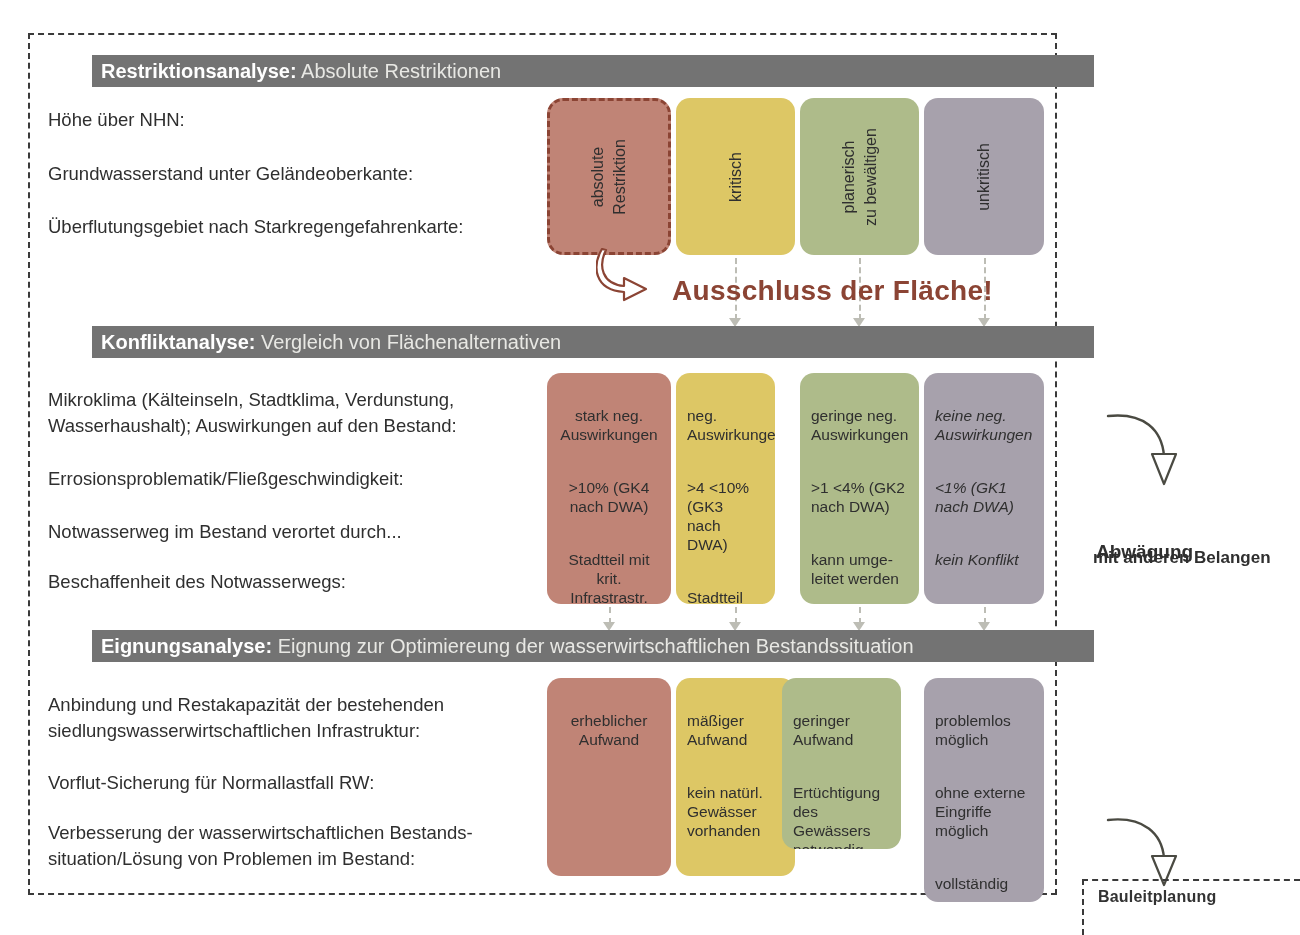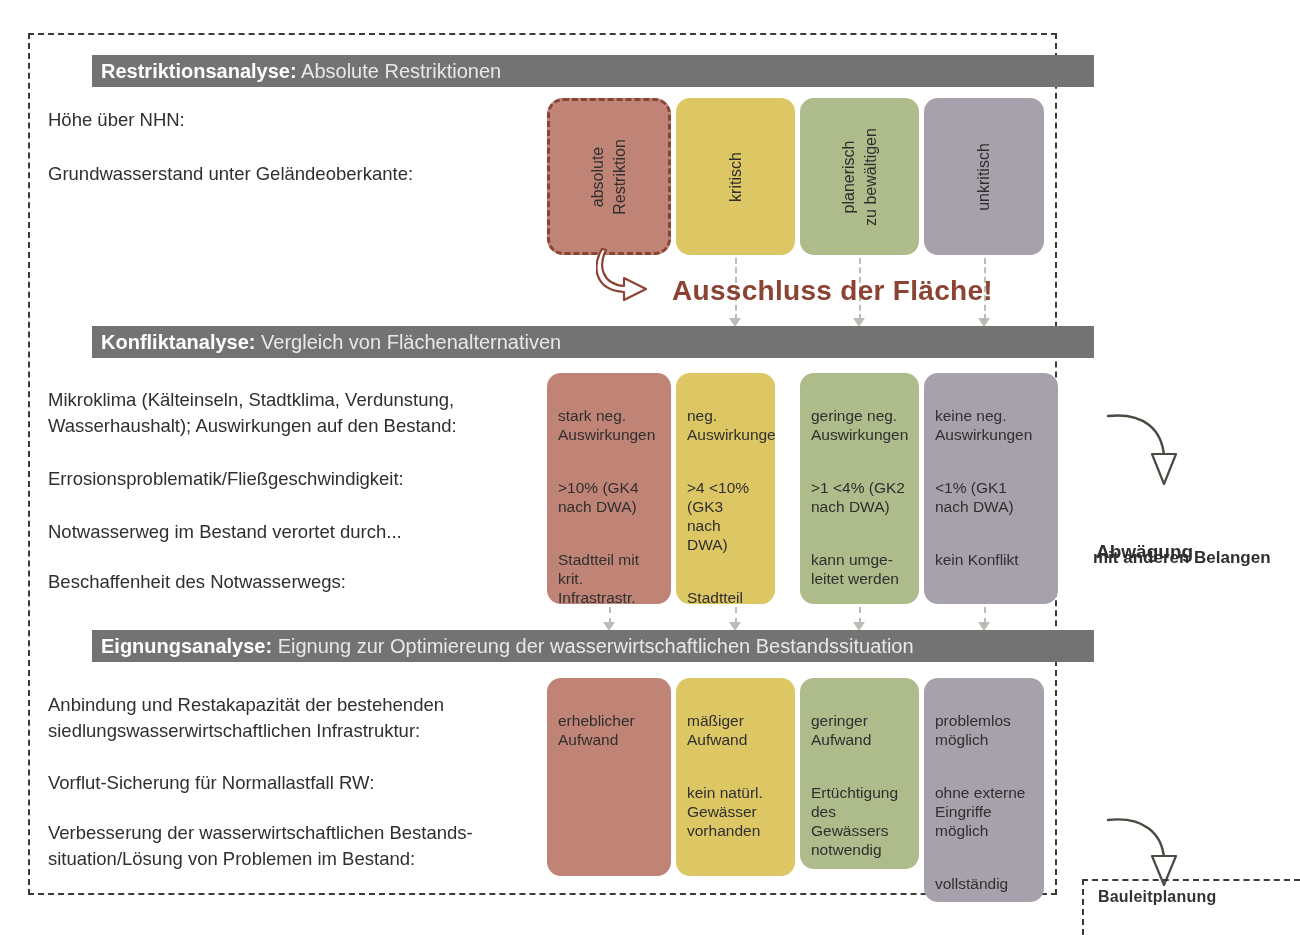--- a/index.html
+++ b/index.html
@@ -83,21 +83,21 @@
     white-space: pre-line;
   }
 
   
   .cbox {
     position: absolute;
     border-radius: 14px;
     box-sizing: border-box;
     overflow: hidden;
   }
-  .cbox.red    { background: #c08476; }
+  .cbox.red    { background: #c08476; text-align: center; }
   .cbox.yellow { background: #ddc765; }
   .cbox.green  { background: #aebb8a; }
   .cbox.gray   { background: #a7a1ac; }
 
   .cbox.restriction-red {
     background: #c08476;
     border: 3px dashed #8b4434;
     border-radius: 16px;
   }
 
@@ -194,20 +194,21 @@
 <div id="canvas">
 
   <div class="outer-frame"></div>
 
   <div class="section-bar" style="top:55px; width:1002px;">
     <span class="bold">Restriktionsanalyse:</span><span class="light"> Absolute Restriktionen</span>
   </div>
 
   <div class="criteria" style="top:107px;">Höhe über NHN:</div>
   <div class="criteria" style="top:161px;">Grundwasserstand unter Geländeoberkante:</div>
+  <div class="criteria" style="top:214px;">Überflutungsgebiet nach Starkregengefahrenkarte:</div>
 
   <div class="cbox restriction-red" style="left:547px; top:98px; width:124px; height:157px;">
     <div class="vlabel-wrap">
       <div class="vlabel">
         <span>absolute</span>
         <span class="l2">Restriktion</span>
       </div>
     </div>
   </div>
 
@@ -291,21 +292,21 @@
       <div class="blk">geringe neg.
 Auswirkungen</div>
       <div class="blk">&gt;1 &lt;4% (GK2
 nach DWA)</div>
       <div class="blk">kann  umge-
 leitet werden</div>
       
     </div>
   </div>
 
-  <div class="cbox gray" style="left:924px; top:373px; width:134px; height:231px;">
+  <div class="cbox gray" style="left:924px; top:373px; width:120px; height:231px;font-style:italic;">
     <div class="cbox-text">
       <div class="blk">keine neg.
 Auswirkungen</div>
       <div class="blk">&lt;1% (GK1
 nach DWA)</div>
       <div class="blk">kein Konflikt</div>
       <div class="blk">unbedenklich</div>
     </div>
   </div>
 
@@ -343,21 +344,21 @@
       <div class="blk">mäßiger
 Aufwand</div>
       <div class="blk">kein natürl.
 Gewässer
 vorhanden</div>
       <div class="blk">in kleinen
 Teilen</div>
     </div>
   </div>
 
-  <div class="cbox green" style="left:800px; top:678px; width:119px; height:191px;">
+  <div class="cbox green" style="left:782px; top:678px; width:119px; height:171px;">
     <div class="cbox-text">
       <div class="blk">geringer
 Aufwand</div>
       <div class="blk">Ertüchtigung
 des Gewässers
 notwendig</div>
       
     </div>
   </div>
 

